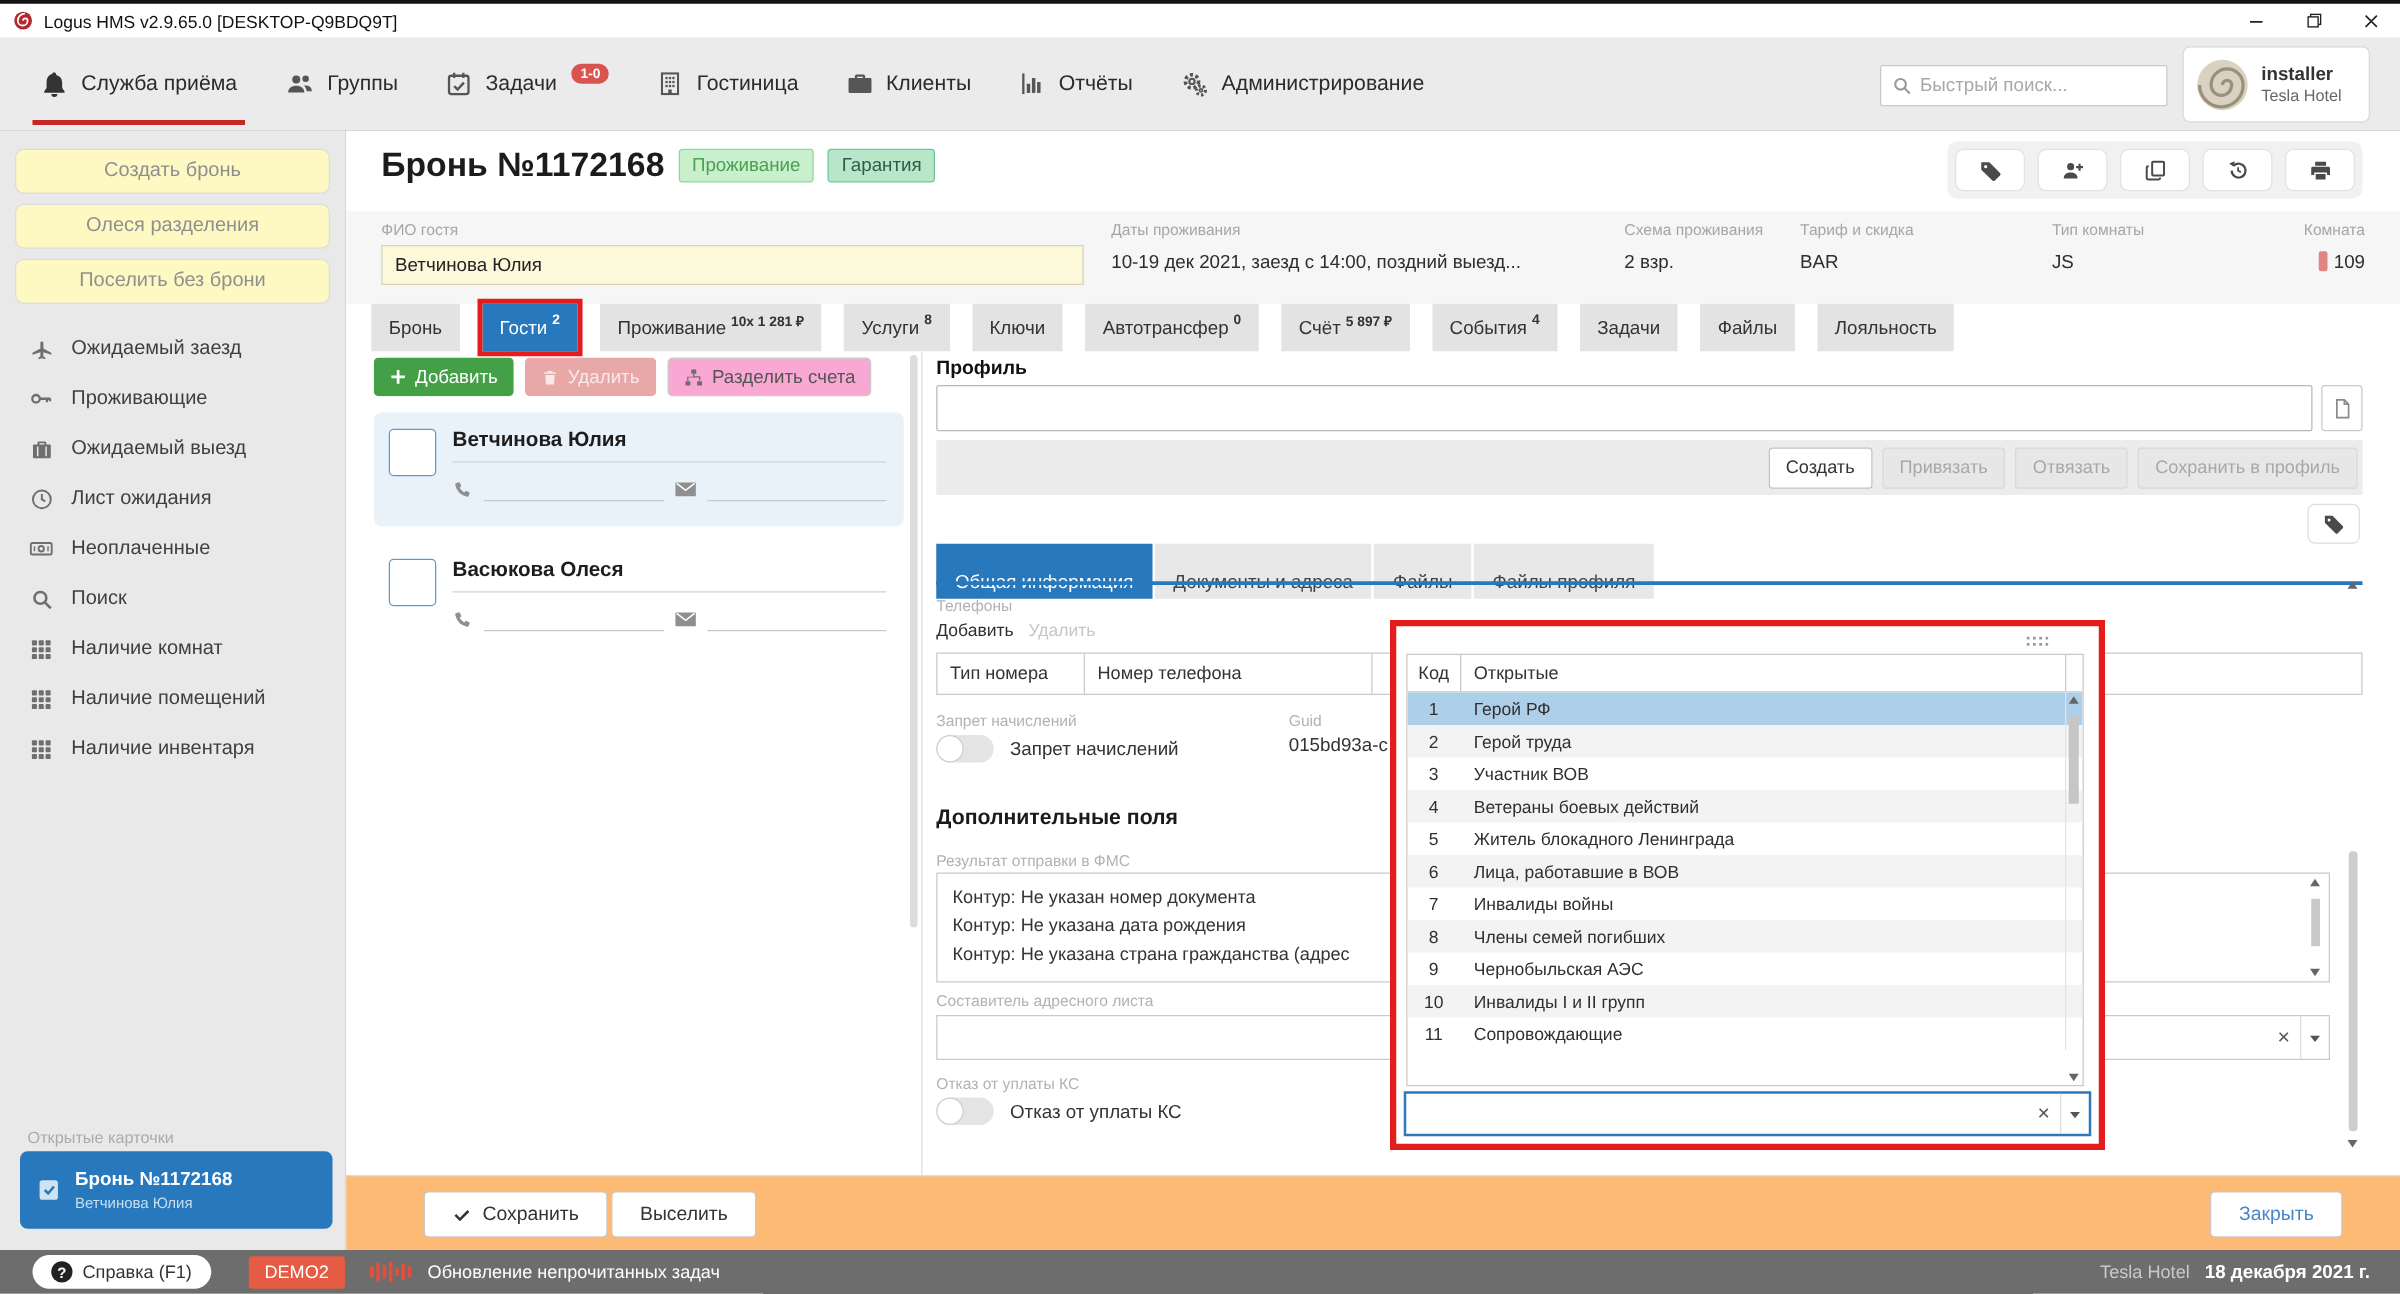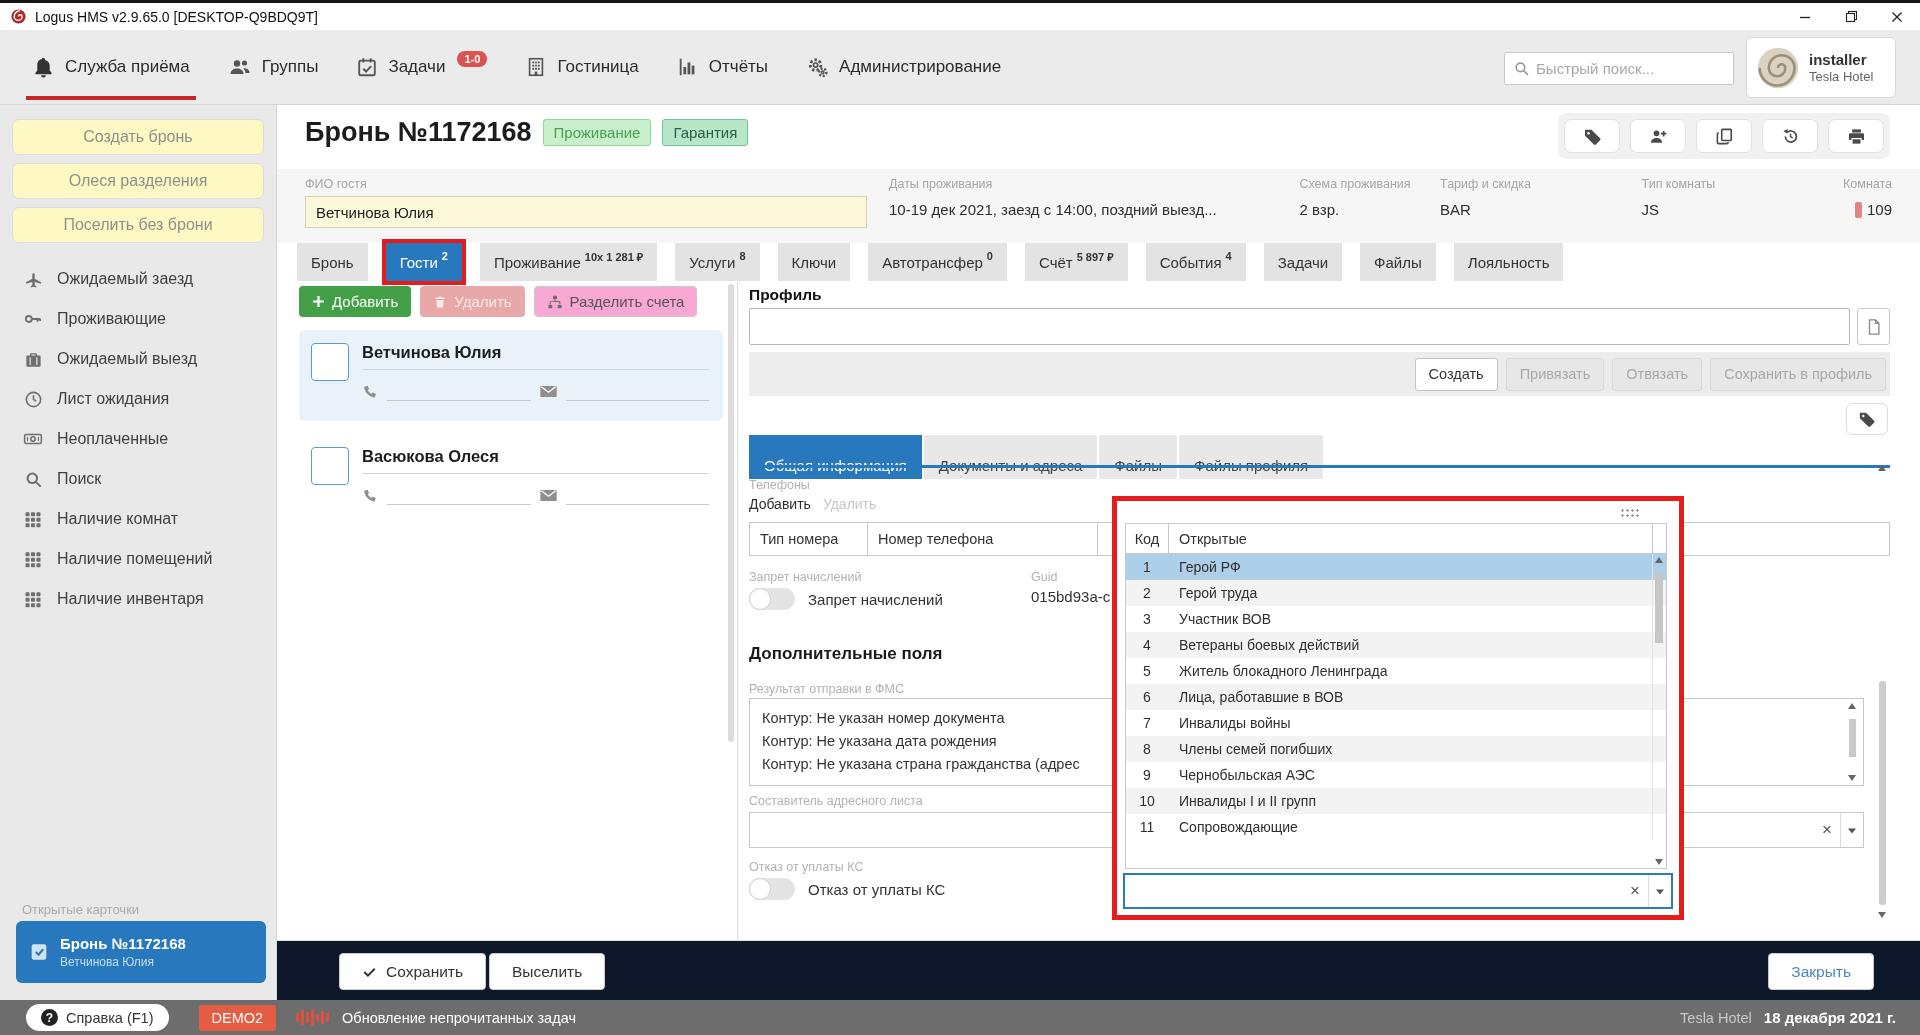--- a/index.html
+++ b/index.html
@@ -150,21 +150,21 @@
   .fms-thumb { position:absolute; left:3px; top:16px; width:7px; height:38px; background:#c9c9c9; }
   .combo { background:#fff; border:1px solid #c9c9c9; display:flex; align-items:center; justify-content:flex-end; }
   .addr-combo { position:absolute; top:530px; left:0; right:26px; height:36px; }
   .combo-x { font-size:17px; color:#555; padding:0 8px; cursor:pointer; }
   .combo-caret { width:23px; align-self:stretch; border-left:1px solid #dcdcdc; position:relative; cursor:pointer; }
   .combo-caret::after { content:""; position:absolute; left:50%; top:50%; transform:translate(-50%,-30%);
     border-left:4.5px solid transparent; border-right:4.5px solid transparent; border-top:5.5px solid #555; }
   .content-scrollbar { position:absolute; right:33px; top:183px; bottom:22px; width:9px; }
   .cs-thumb { position:absolute; left:1px; top:216px; width:7px; height:224px; background:#cdcdcd; border-radius:3px; }
 
-  .footer { position:absolute; left:0; right:0; top:835px; height:60px; border-top:1px solid #ddd; background:#0f172a; }
+  .footer { position:absolute; left:0; right:0; top:835px; height:60px; border-top:1px solid #ddd; background:#fdba74; }
   .fbtn { position:absolute; top:12px; height:37px; background:#fff; border:1px solid #c9c9c9; border-radius:4px;
     font-size:15.5px; font-family:inherit; color:#333; padding:0 22px; display:flex; align-items:center; gap:9px; cursor:pointer; }
   .fbtn.save { left:62px; }
   .fbtn.checkout { left:212px; }
   .fbtn.close-b { right:46px; color:#4a86c8; }
 
   
   .dropdown { position:absolute; left:1112px; top:496px; width:572px; height:424px; background:#fff;
     border:5px solid #e51c1c; z-index:40; }
   .dd-dots { position:absolute; top:7px; right:40px; width:19px; height:10px;
@@ -276,20 +276,28 @@
               <rect x="11" y="9.5" width="2" height="2"></rect>
               <rect x="14" y="9.5" width="2" height="2"></rect>
               <rect x="8" y="13" width="2" height="2"></rect>
               <rect x="11" y="13" width="2" height="2"></rect>
               <rect x="14" y="13" width="2" height="2"></rect>
               <rect x="10.5" y="17" width="3" height="4"></rect>
             </g>
           </svg>
         </span>
       <span>Гостиница</span>
+    </div>
+    <div class="nav-item">
+      <span class="nicon">
+          <svg viewBox="0 0 24 24" width="22" height="22" fill="currentColor">
+            <path d="M9 4h6a1.5 1.5 0 0 1 1.5 1.5V7H21a1 1 0 0 1 1 1v11a1 1 0 0 1-1 1H3a1 1 0 0 1-1-1V8a1 1 0 0 1 1-1h4.5V5.5A1.5 1.5 0 0 1 9 4zm.5 3h5V5.8h-5zM2 11.5h20v1.6H2z"></path>
+          </svg>
+        </span>
+      <span>Клиенты</span>
     </div>
     <div class="nav-item">
       <span class="nicon">
           <svg viewBox="0 0 24 24" width="22" height="22" fill="currentColor">
             <rect x="3" y="3" width="2" height="18"></rect>
             <rect x="7" y="12" width="3" height="8"></rect>
             <rect x="11.5" y="7" width="3" height="13"></rect>
             <rect x="16" y="10.5" width="3" height="9.5"></rect>
           </svg>
         </span>

